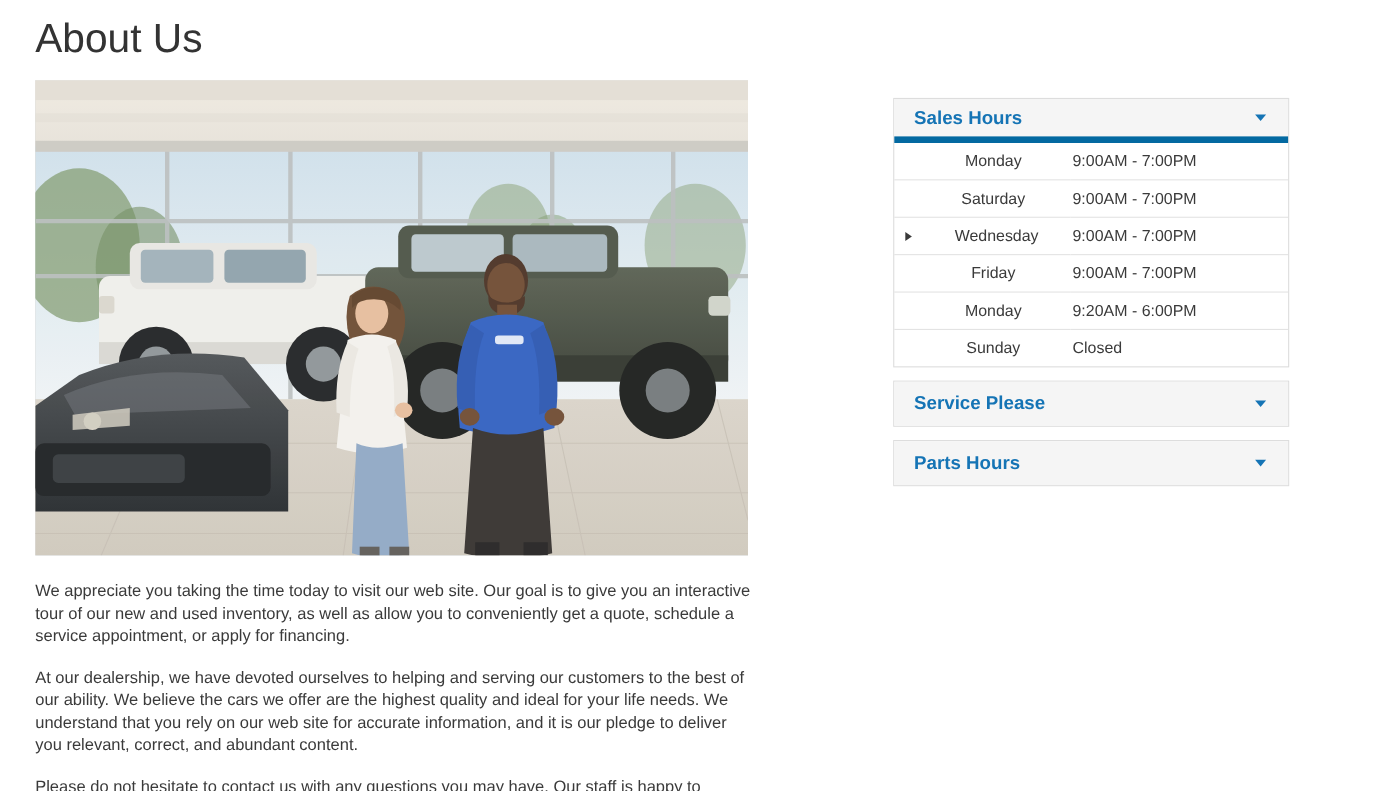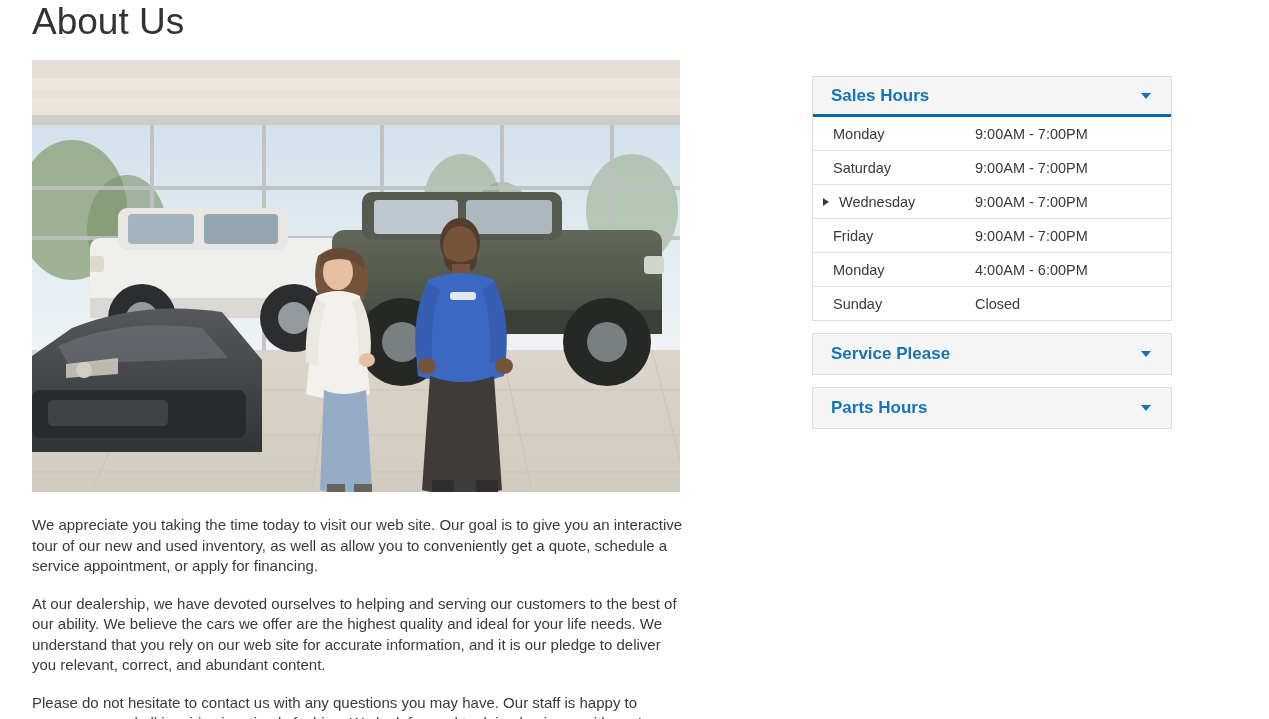--- a/index.html
+++ b/index.html
@@ -8,20 +8,21 @@
     width: 1269px; height: 719px;
     background: #ffffff;
     font-family: "Liberation Sans", sans-serif;
     color: #333333;
     overflow: hidden;
   }
   .page {
     position: relative;
     width: 1269px;
     height: 602px;
+    margin-top: 13px;
   }
 
   
   .page-title {
     position: absolute;
     left: 32px;
     top: -6px;
     font-size: 37px;
     font-weight: 400;
     color: #333333;
@@ -69,21 +70,21 @@
   .panel-head {
     height: 40px;
     background: #f5f5f5;
     border-bottom: 1px solid transparent;
     display: flex;
     align-items: center;
     justify-content: space-between;
     padding: 0 20px 0 18px;
     cursor: pointer;
   }
-  .panel.open .panel-head { border-bottom: 3px solid #0369a1; }
+  .panel.open .panel-head { border-bottom: 6px solid #0369a1; }
   .panel-title {
     font-size: 17px;
     font-weight: bold;
     color: #1574b5;
     line-height: 1;
   }
   .caret {
     width: 0; height: 0;
     border-left: 5px solid transparent;
     border-right: 5px solid transparent;
@@ -98,20 +99,21 @@
   .hours-table tr:last-child { border-bottom: none; }
   .hours-table td {
     padding: 8.5px 0;
     color: #3a3a3a;
     vertical-align: middle;
   }
   .hours-table td.day {
     width: 160px;
     padding-left: 20px;
     position: relative;
+    text-align: center;
   }
   .hours-table td.time { padding-left: 2px; }
   .today-mark {
     position: absolute;
     left: 10px;
     top: 50%;
     transform: translateY(-50%);
     width: 0; height: 0;
     border-top: 4.5px solid transparent;
     border-bottom: 4.5px solid transparent;
@@ -295,21 +297,21 @@
             <tr>
               <td class="day">
                 <span class="day-label">Friday</span>
               </td>
               <td class="time">9:00AM - 7:00PM</td>
             </tr>
             <tr>
               <td class="day">
                 <span class="day-label">Monday</span>
               </td>
-              <td class="time">4:00AM - 6:00PM</td>
+              <td class="time">9:20AM - 6:00PM</td>
             </tr>
             <tr>
               <td class="day">
                 <span class="day-label">Sunday</span>
               </td>
               <td class="time">Closed</td>
             </tr>
           </tbody>
         </table>
       </div>

